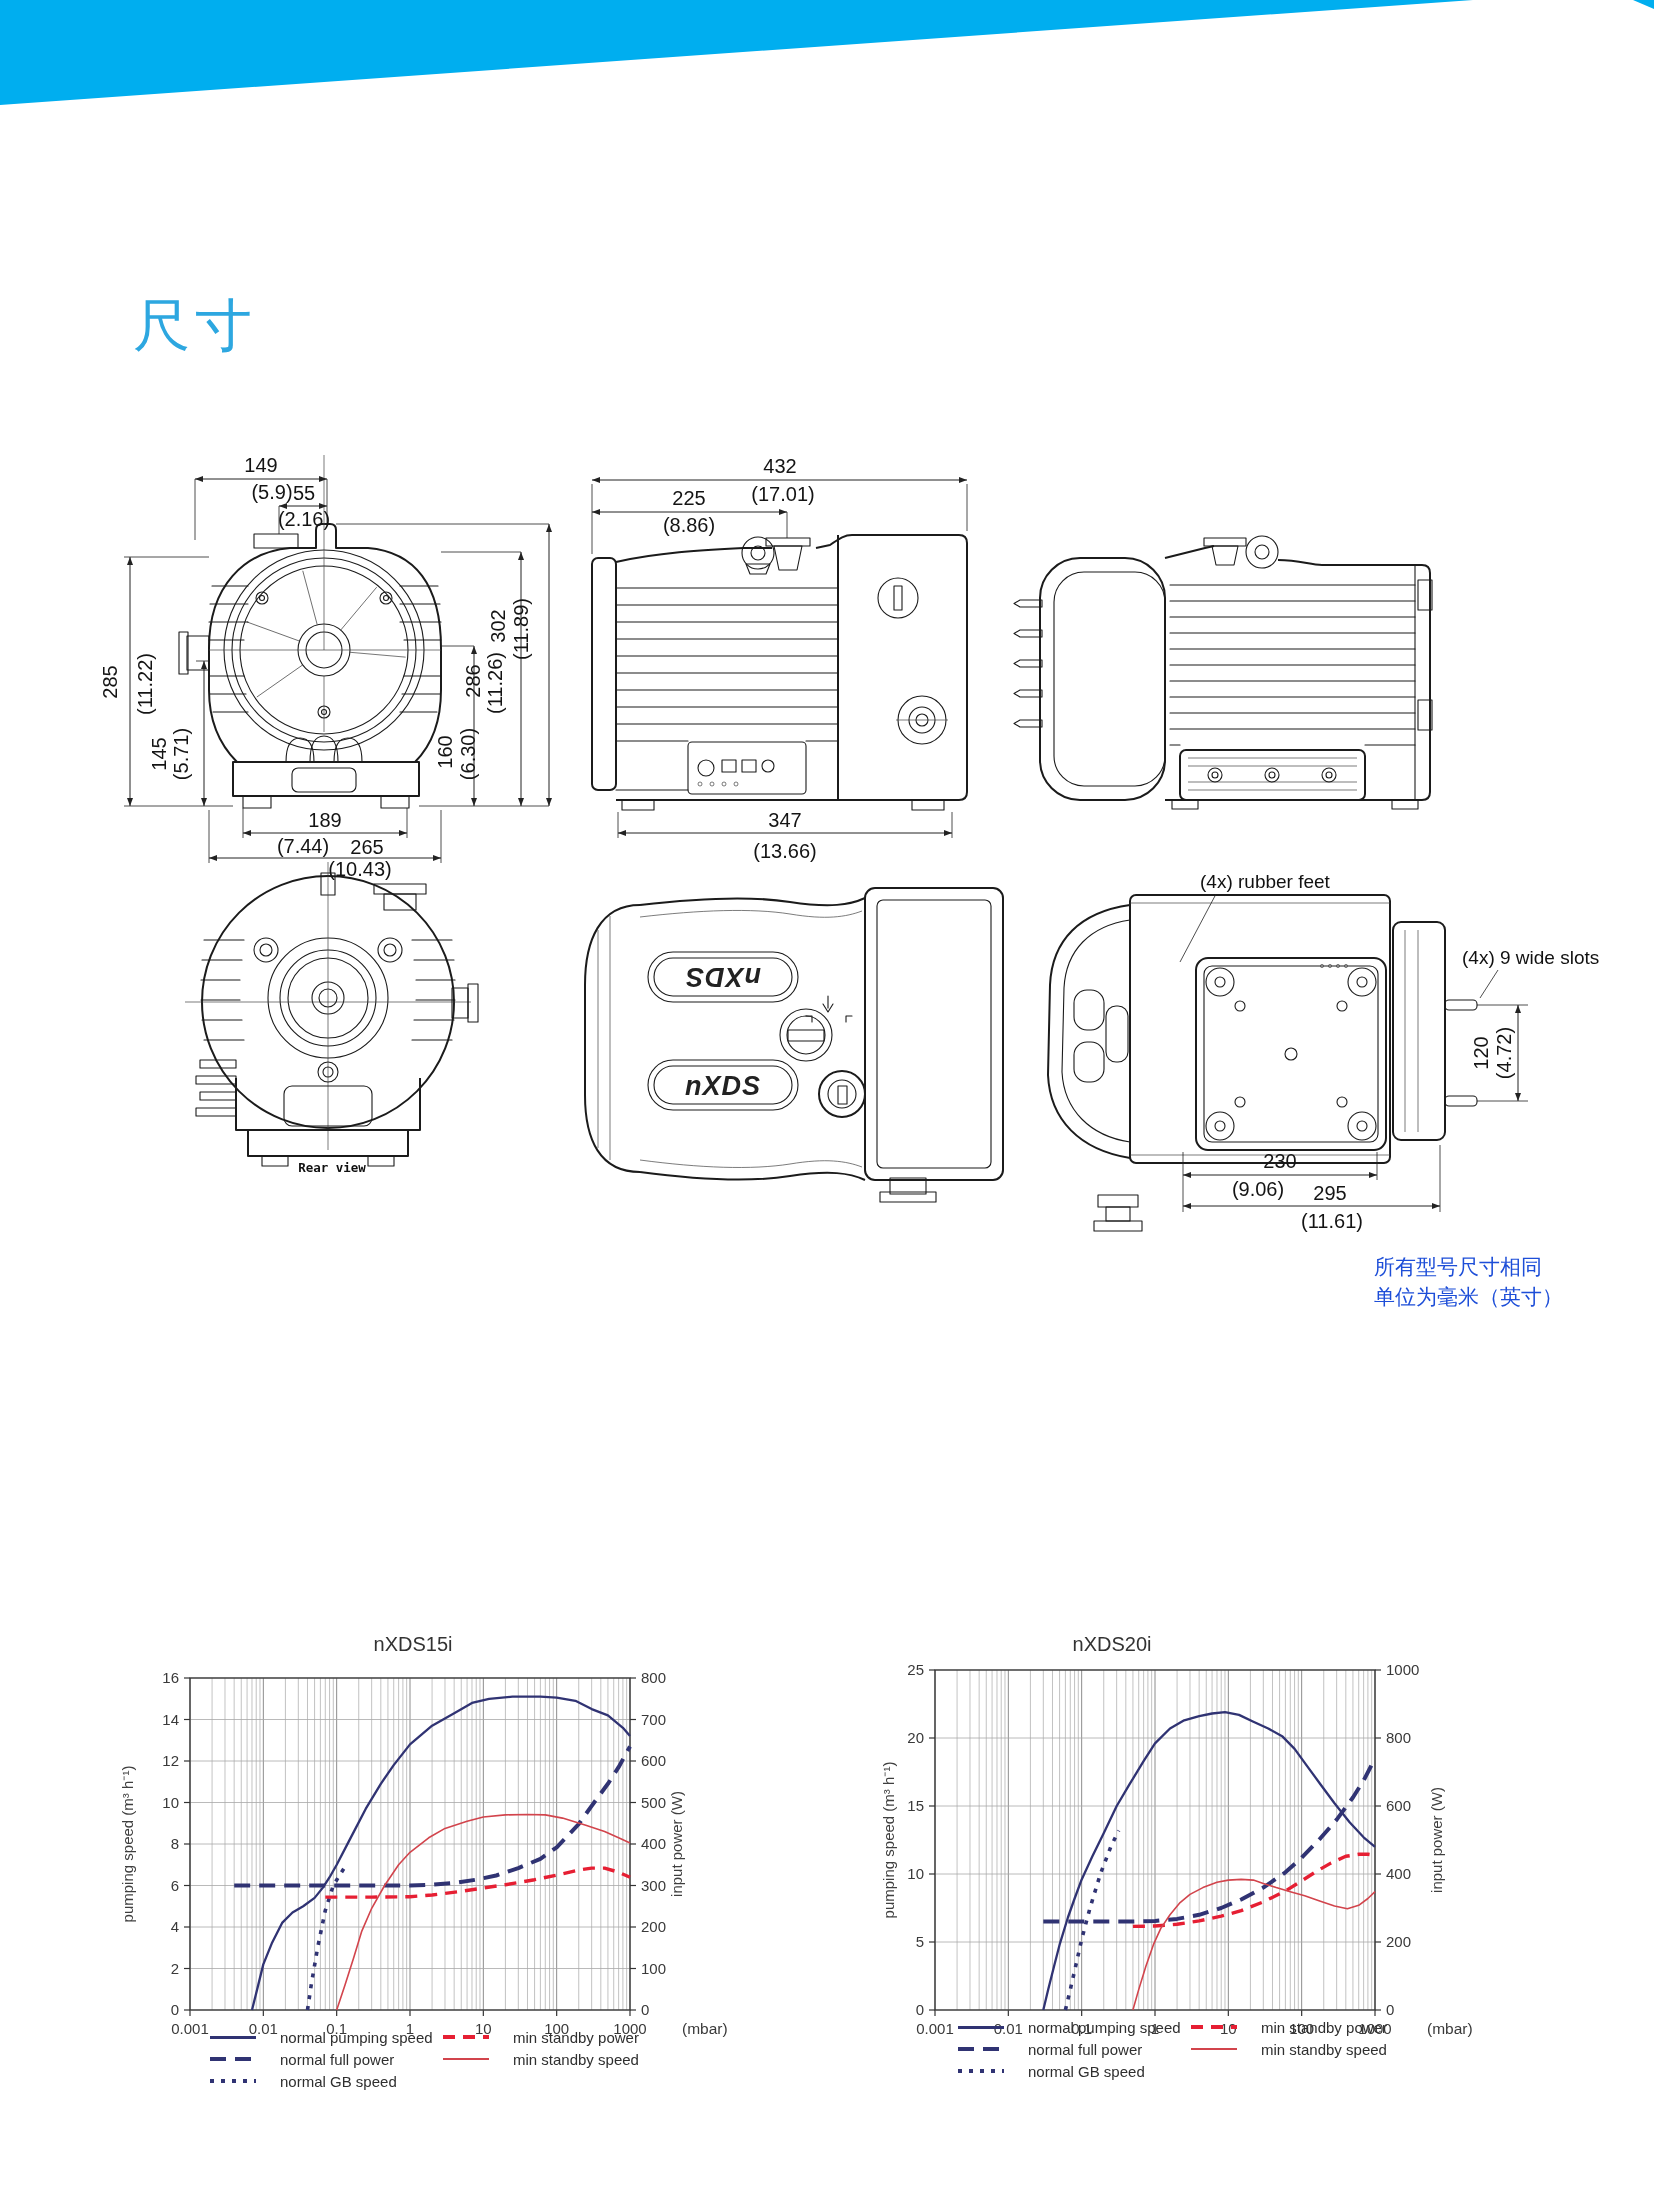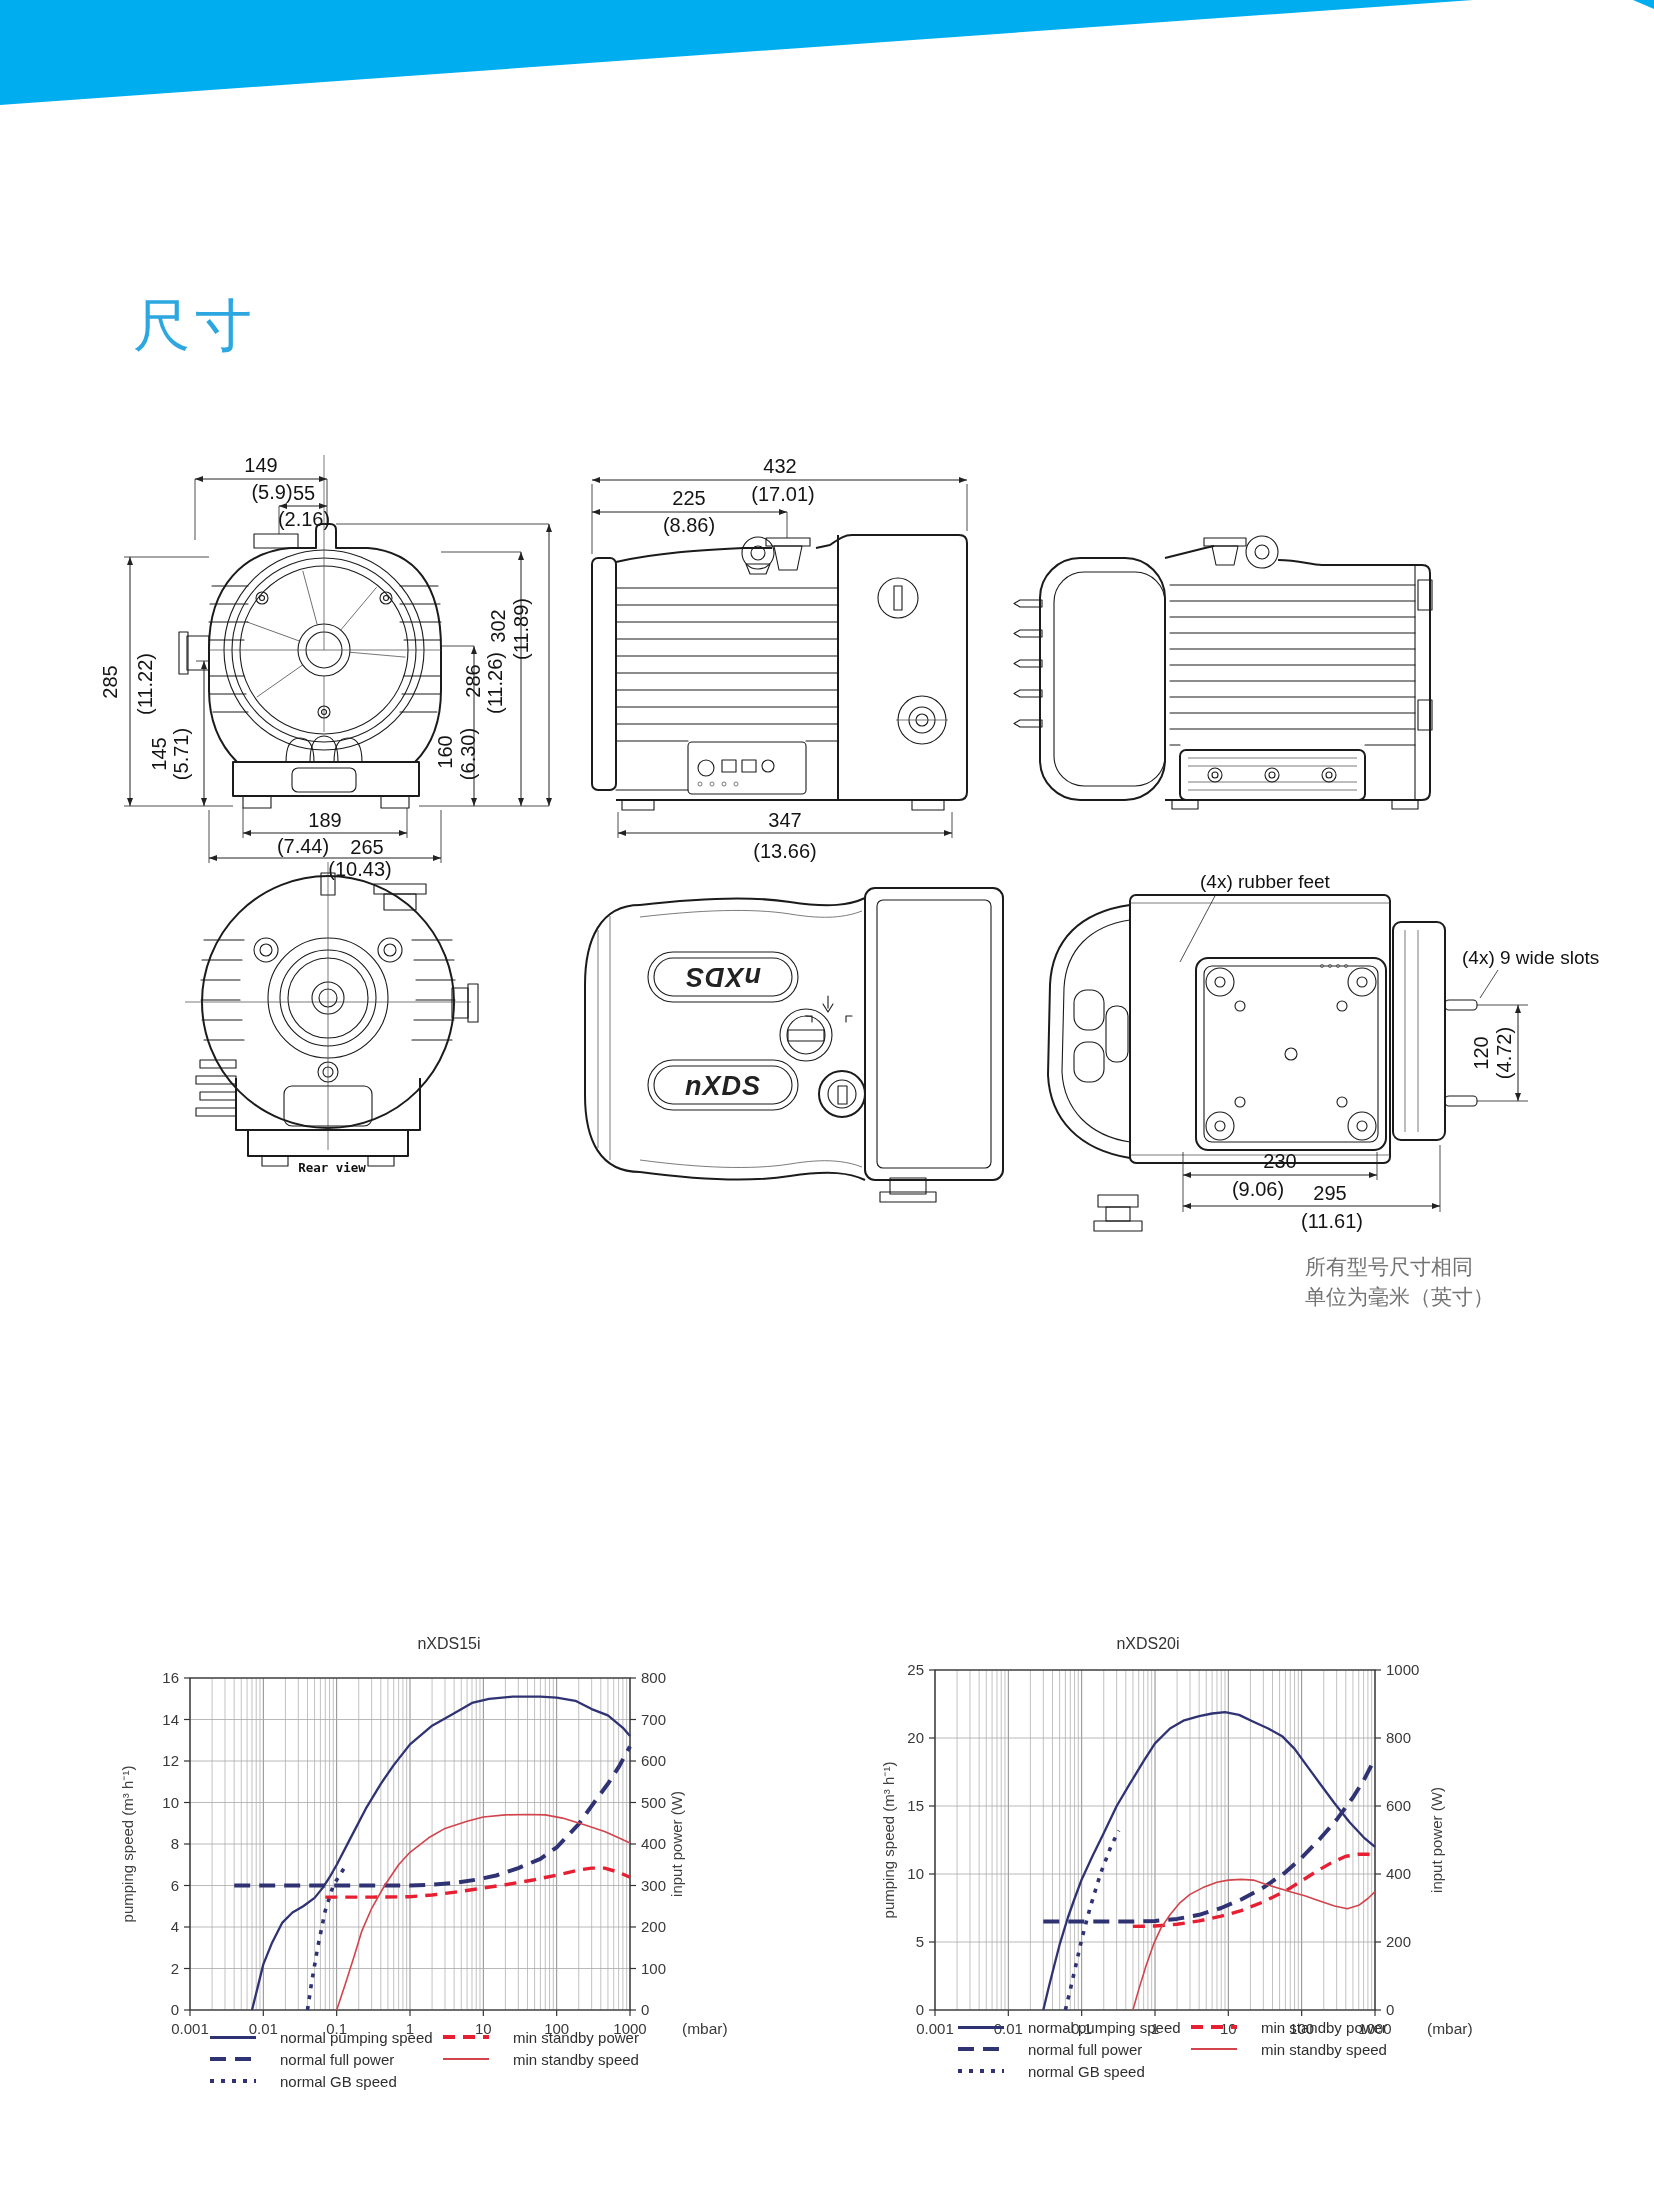--- a/index.html
+++ b/index.html
@@ -12,22 +12,22 @@
   .art{stroke:#1b1b1b;fill:none;stroke-width:1.1;stroke-linejoin:round;stroke-linecap:round;}
   .artb{stroke:#1b1b1b;fill:none;stroke-width:2;stroke-linejoin:round;}
   .thin{stroke:#444;stroke-width:.7;fill:none;}
   .dim{stroke:#222;stroke-width:1;fill:none;}
   .ext{stroke:#222;stroke-width:.8;fill:none;}
   .dim-t{font-family:"Liberation Sans",sans-serif;font-size:20px;fill:#141414;text-anchor:middle;}
   .ann-t{font-family:"Liberation Sans",sans-serif;font-size:19px;fill:#111;}
   .rv-t{font-family:"DejaVu Sans Mono",monospace;font-weight:bold;font-size:12.5px;fill:#111;text-anchor:middle;}
   .badge-t{font-family:"Liberation Sans",sans-serif;font-weight:bold;font-style:italic;
            font-size:27px;fill:#222;text-anchor:middle;letter-spacing:1px;}
-  .note{position:absolute;left:1305px;top:1252px;font-size:21px;line-height:30px;color:#737373;}
-  .chart-title{position:absolute;transform:translate(-50%,-50%);font-size:16px;color:#333;white-space:nowrap;margin-left:36px;}
+  .note{position:absolute;left:1374px;top:1252px;font-size:21px;line-height:30px;color:#1d4ed8;}
+  .chart-title{position:absolute;transform:translate(-50%,-50%);font-size:20px;color:#333;white-space:nowrap;}
   .axis-title{position:absolute;transform:translate(-50%,-50%) rotate(-90deg);font-size:15px;color:#3f3f3f;white-space:nowrap;}
   .chart-svg{position:absolute;width:680px;height:485px;}
   .legend-col{position:absolute;}
   .legend-row{display:flex;align-items:center;height:22px;}
   .legend-swatch{width:46px;flex:0 0 46px;margin-right:24px;}
   .legend-label{font-size:15px;color:#2f2f2f;white-space:nowrap;}
 </style>
 </head>
 <body>
 

